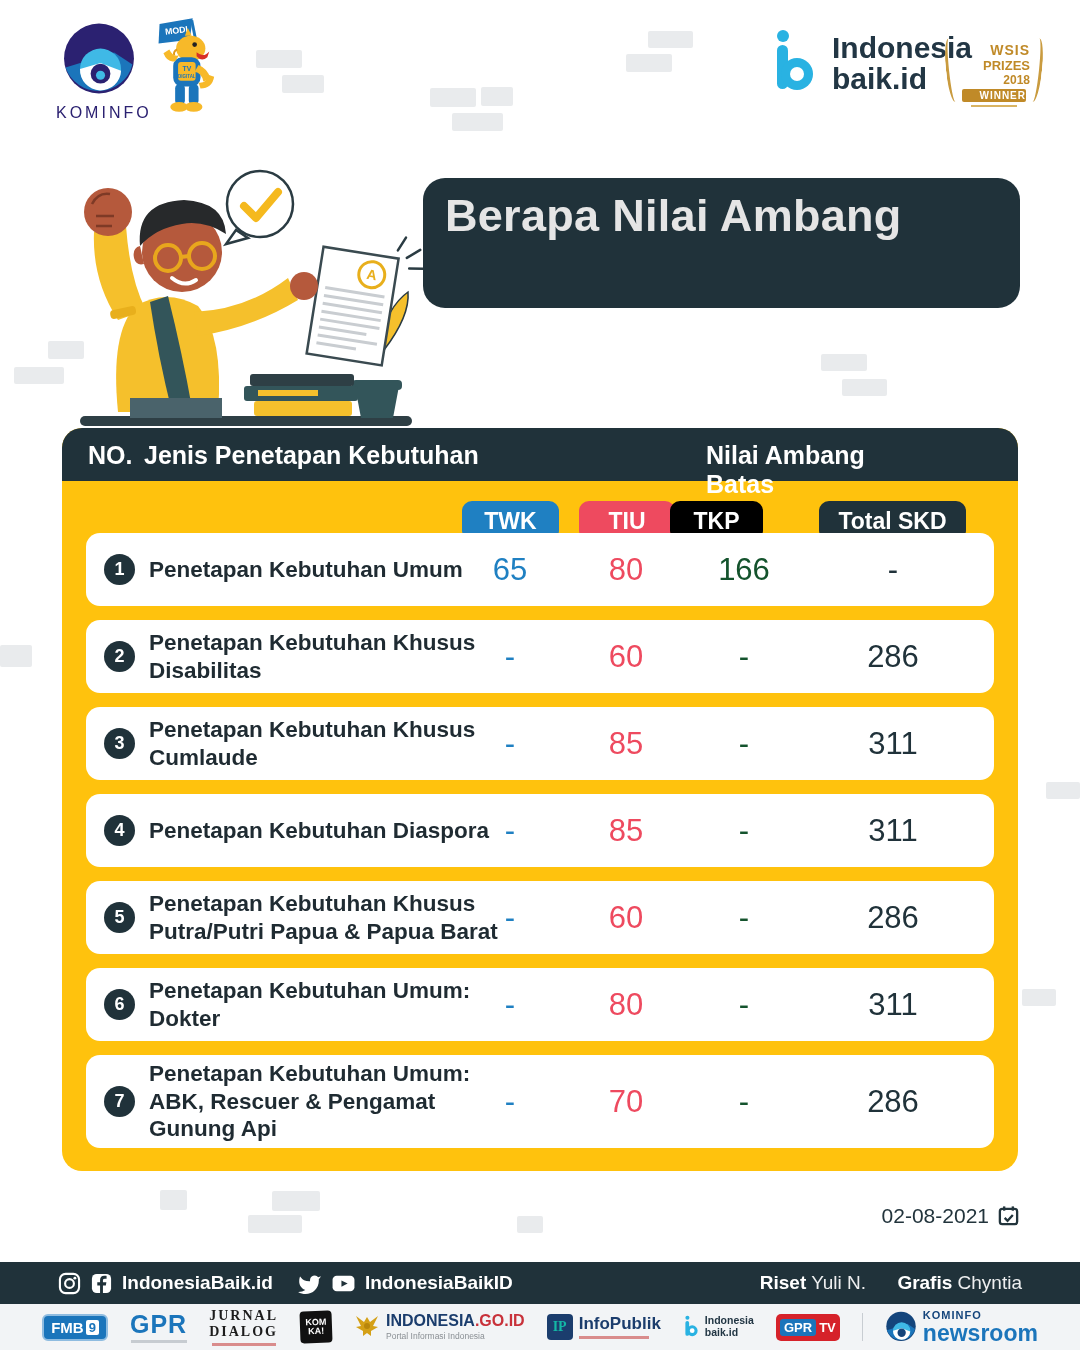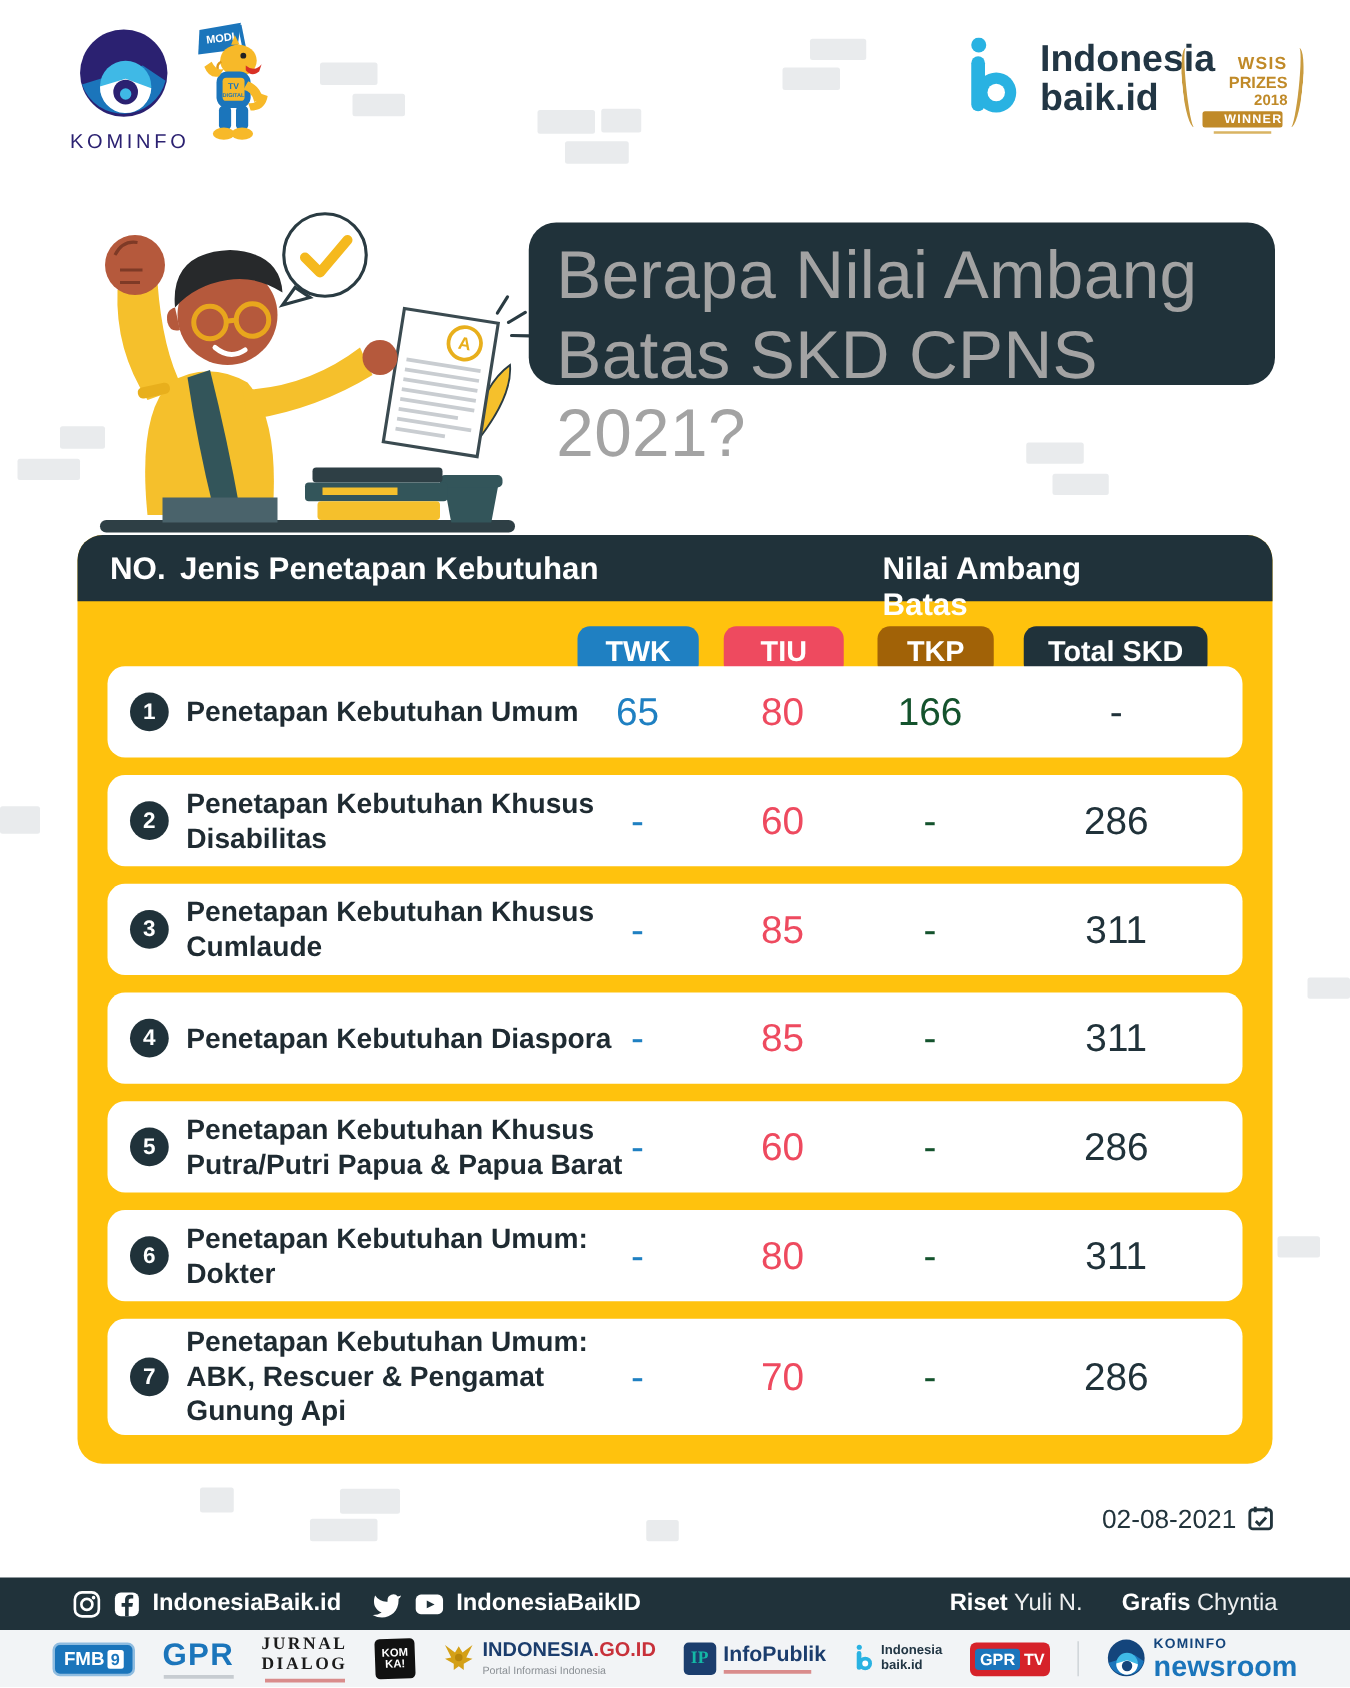--- a/index.html
+++ b/index.html
@@ -23,36 +23,36 @@
   .wsis .underbar{margin:3px auto 0;width:46px;height:2px;background:#D9B463}
   .wsis-wrap{position:relative}
   .laurel{position:absolute;top:-4px;width:12px;height:64px;border:3px solid #C99B3F;border-radius:50%}
   .laurel.left{left:-12px;border-right:none;border-top:none;border-bottom:none;transform:rotate(-6deg)}
   .laurel.right{right:-12px;border-left:none;border-top:none;border-bottom:none;transform:rotate(6deg)}
 
   
   .illu{position:absolute;left:22px;top:160px}
   .title-box{position:absolute;left:423px;top:178px;width:597px;height:130px;background:#20323A;
              border-radius:22px;padding:11px 10px 0 22px}
-  .title-box div{font-weight:normal;font-size:54px;line-height:1.18;color:#a3a3a3;letter-spacing:.3px}
+  .title-box div{font-weight:bold;font-size:45px;line-height:1.18;color:#e5e5e5;letter-spacing:.3px}
   .subtitle{position:absolute;left:433px;top:320px;width:575px;font-size:26px;line-height:1.44;color:#151b1e}
   .subtitle .it{font-style:italic}
 
   
   .panel{position:absolute;left:62px;top:428px;width:956px;height:743px;background:#FFC20D;border-radius:20px}
   .panel-head{position:absolute;top:0;left:0;right:0;height:53px;background:#20323A;
               border-radius:20px 20px 0 0;color:#fff;font-weight:bold;font-size:25px}
   .head-no{position:absolute;left:26px;top:13px}
   .head-jenis{position:absolute;left:82px;top:13px}
   .head-nilai{position:absolute;left:748px;top:13px;transform:translateX(-50%)}
   .chip{position:absolute;top:73px;height:40px;border-radius:10px;color:#fff;font-weight:bold;
         font-size:23px;display:flex;align-items:center;justify-content:center}
   .chip-twk{left:400px;width:97px;background:#1F80C2}
   .chip-tiu{left:517px;width:96px;background:#EE4A5F}
-  .chip-tkp{left:640px;width:93px;background:#a16207}
+  .chip-tkp{left:608px;width:93px;background:#000000}
   .chip-total{left:757px;width:147px;background:#20323A}
   .rows{position:absolute;top:105px;left:24px;width:908px}
   .row{position:relative;background:#fff;border-radius:14px;margin-bottom:14px;display:flex;
        align-items:center;min-height:73px}
   .row.h3{min-height:93px}
   .badge{flex:0 0 auto;width:31px;height:31px;border-radius:50%;background:#20323A;color:#fff;
          font-size:18px;font-weight:bold;display:flex;align-items:center;justify-content:center;
          margin:0 14px 0 18px}
   .row-label{font-size:22.5px;font-weight:bold;color:#1F2B32;line-height:1.22;white-space:pre-line;
              max-width:350px}
@@ -266,21 +266,20 @@
         <circle cx="146" cy="98" r="13" fill="none" stroke="#E8A61D" stroke-width="4"></circle>
         <circle cx="180" cy="96" r="13" fill="none" stroke="#E8A61D" stroke-width="4"></circle>
         <line x1="159" y1="97" x2="167" y2="96" stroke="#E8A61D" stroke-width="4"></line>
         <path d="M150 118 q12 10 24 2" stroke="#fff" stroke-width="4" fill="none" stroke-linecap="round"></path>
       </g>
     </svg>
   </div>
 
   <div class="title-box">
     <div>Berapa Nilai Ambang</div>
-    <div>Batas SKD CPNS 2021?</div>
   </div>
 
   <div class="panel">
     <div class="panel-head">
       <span class="head-no">NO.</span>
       <span class="head-jenis">Jenis Penetapan Kebutuhan</span>
       <span class="head-nilai">Nilai Ambang Batas</span>
     </div>
     <div class="chip chip-twk">TWK</div>
     <div class="chip chip-tiu">TIU</div>

